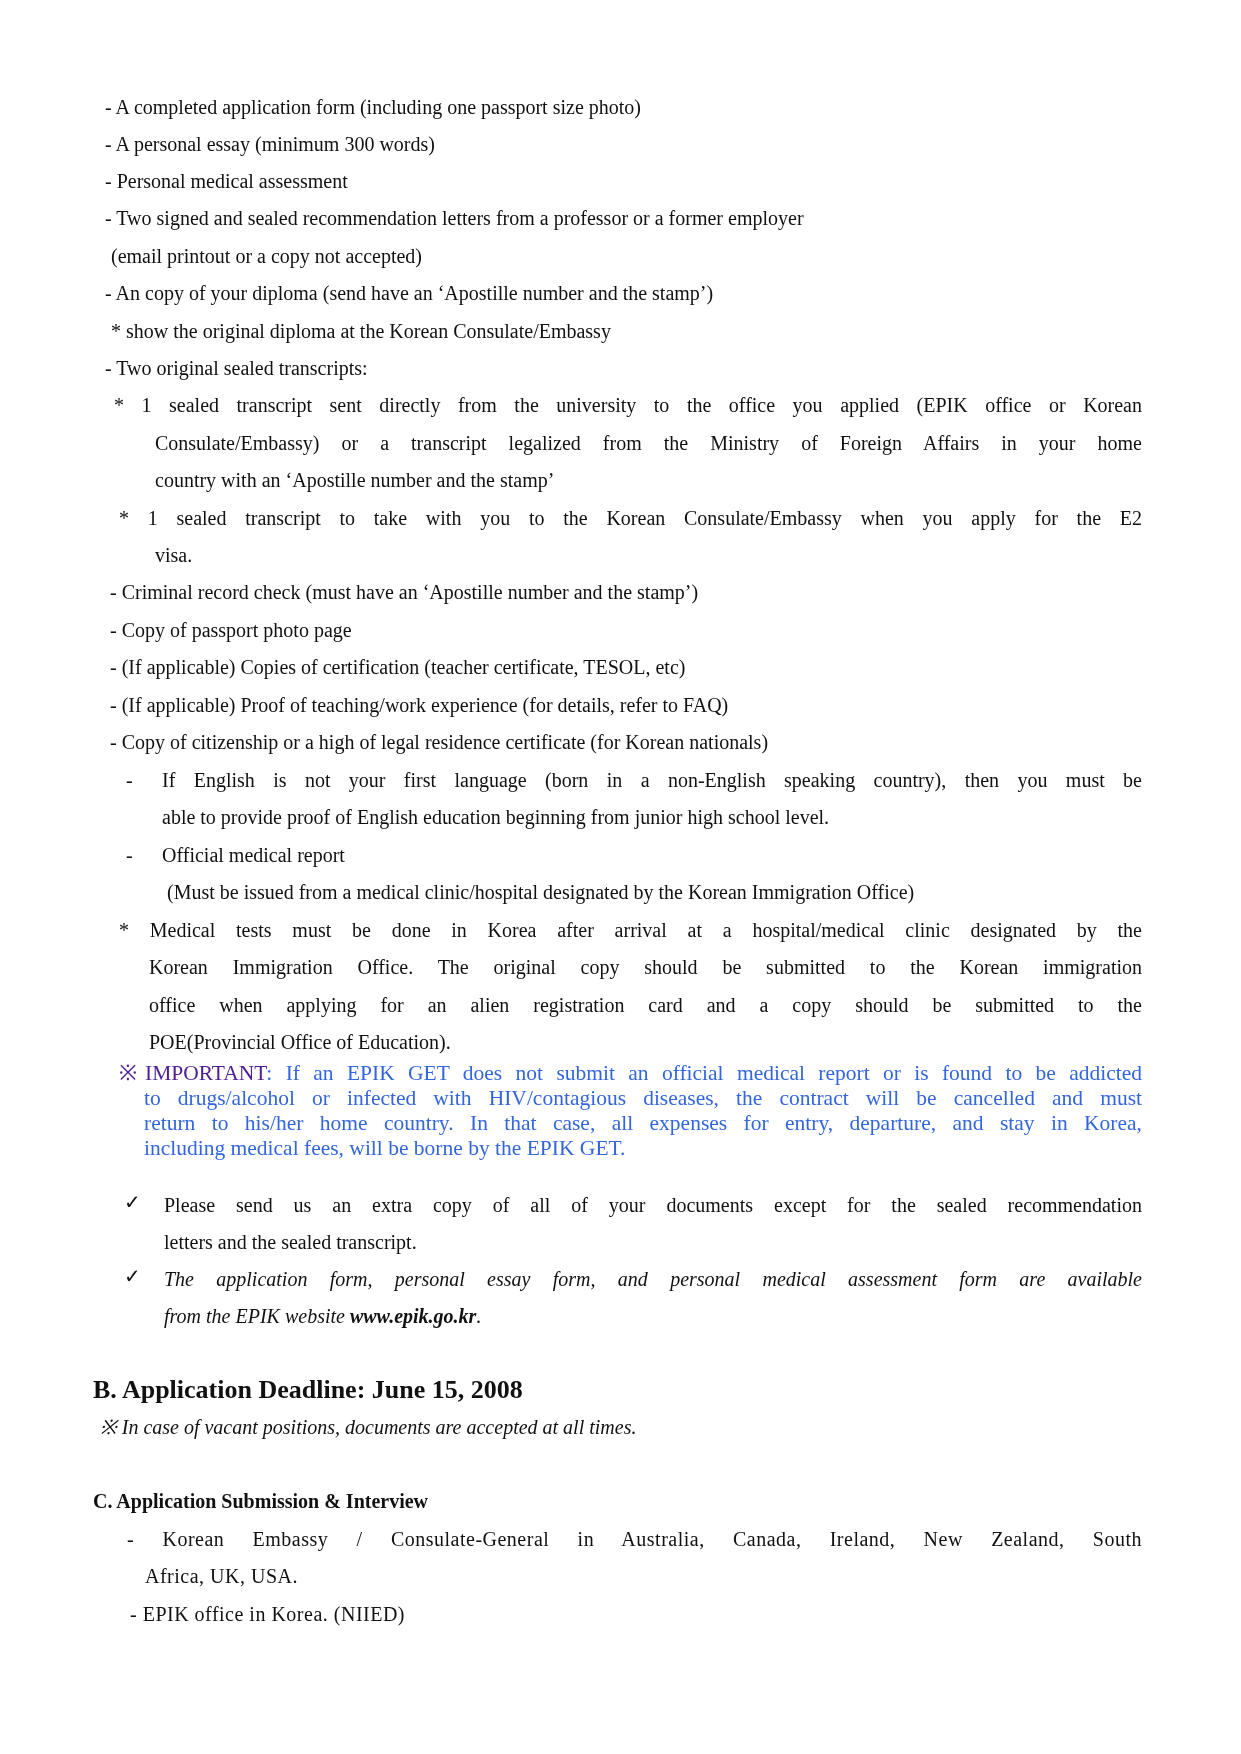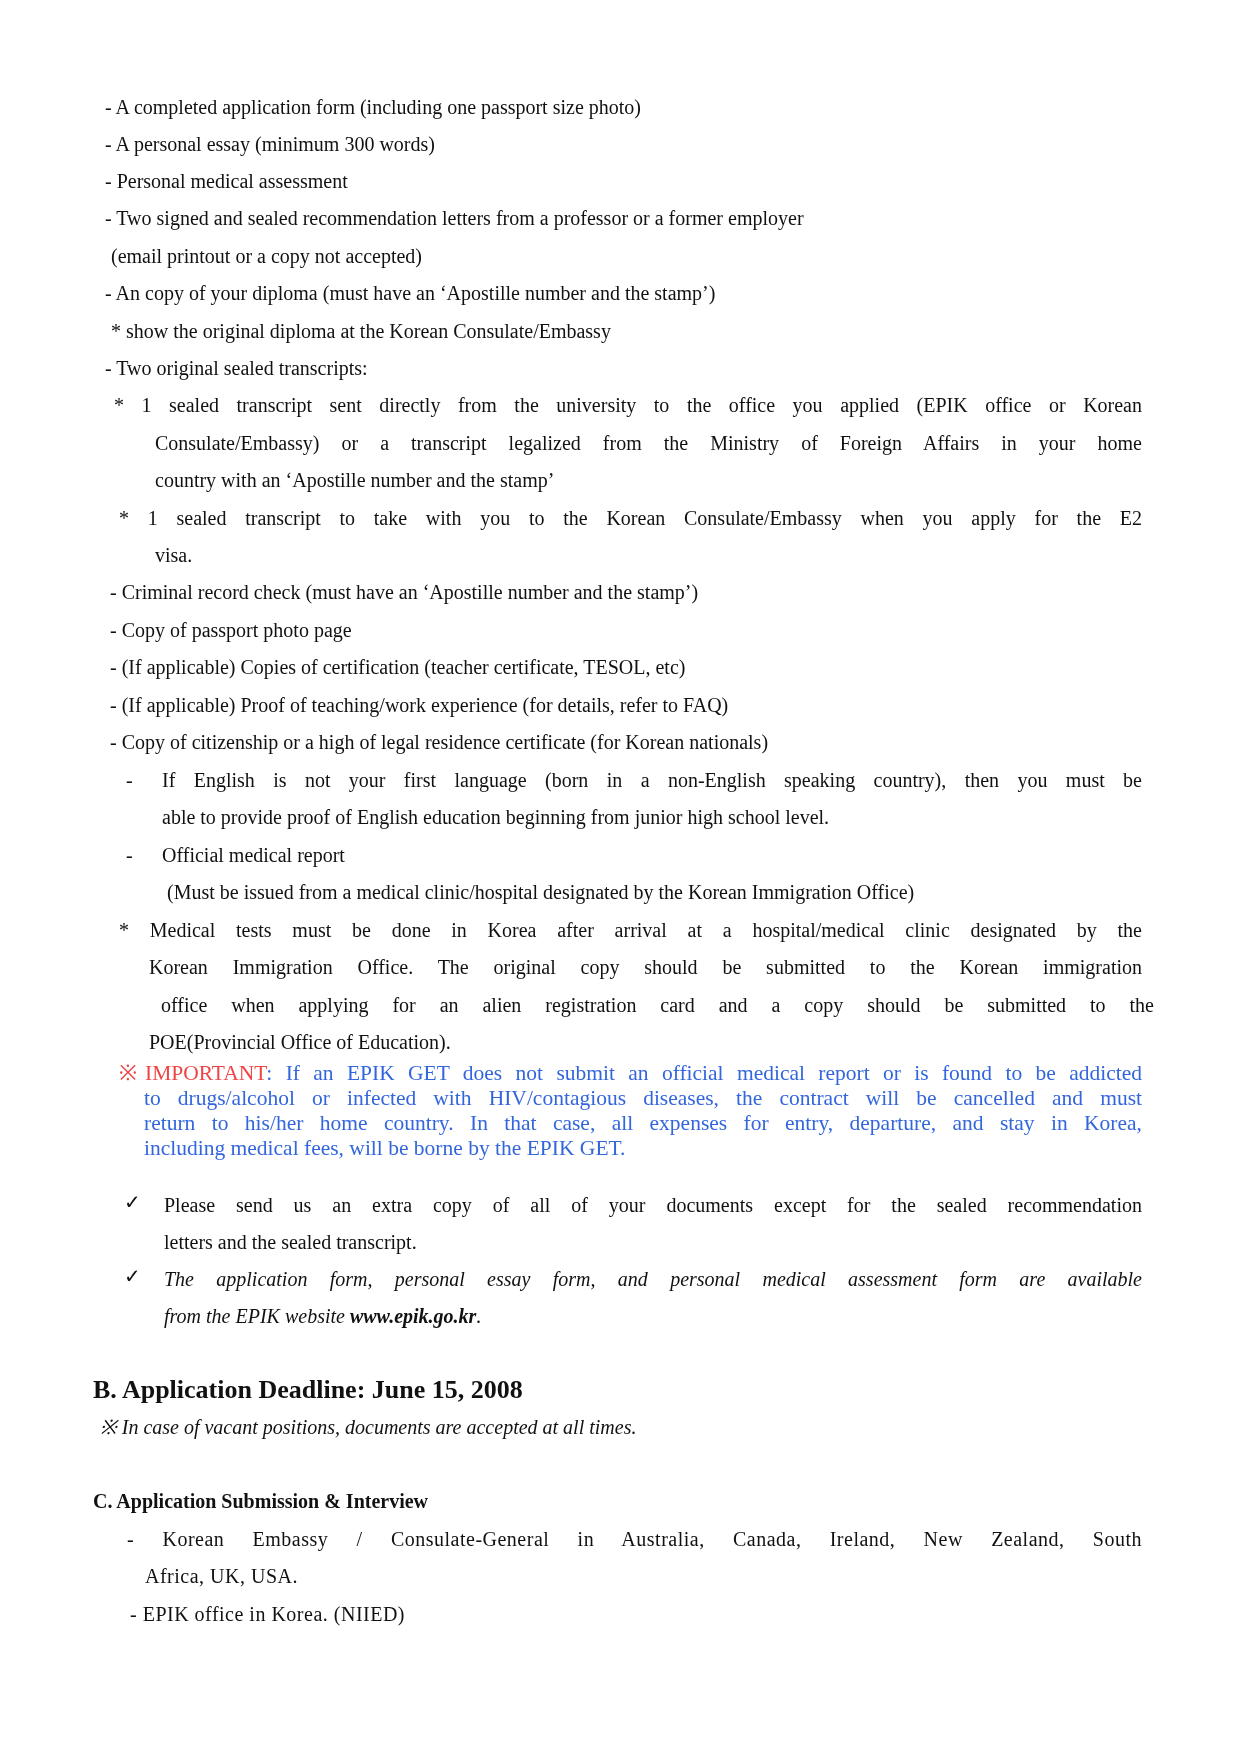--- a/index.html
+++ b/index.html
@@ -1,35 +1,35 @@
 <!DOCTYPE html>
 <html><head>
 <meta charset="utf-8">
 <style>
   html, body { margin: 0; padding: 0; background: #ffffff; }
   body { width: 1241px; height: 1754px; position: relative; overflow: hidden;
          font-family: "Liberation Serif", "DejaVu Serif", serif; color: #111111; }
   .ln { position: absolute; font-size: 20px; line-height: 24px; white-space: nowrap; }
   .just { white-space: normal; text-align: justify; text-align-last: justify; }
   .blue { color: #3366dd; }
-  .red { color: #ef4444; margin-top: 8px; }
+  .red { color: #4c1d95; margin-top: 8px; }
   .imp { font-size: 21.5px; line-height: 25px; }
   .bold { font-weight: bold; }
   .it { font-style: italic; }
   .check { position: absolute; font-family: "DejaVu Sans", sans-serif; font-size: 20px; }
 </style>
 </head>
 <body>
 
 <div class="ln" style="left:105px;top:95px">- A completed application form (including one passport size photo)</div>
 <div class="ln" style="left:105px;top:132px">- A personal essay (minimum 300 words)</div>
 <div class="ln" style="left:105px;top:169px">- Personal medical assessment</div>
 <div class="ln" style="left:105px;top:206px">- Two signed and sealed recommendation letters from a professor or a former employer</div>
 <div class="ln" style="left:111px;top:244px">(email printout or a copy not accepted)</div>
-<div class="ln" style="left:105px;top:281px">- An copy of your diploma (must have an ‘Apostille number and the stamp’)</div>
+<div class="ln" style="left:105px;top:281px">- An copy of your diploma (send have an ‘Apostille number and the stamp’)</div>
 <div class="ln" style="left:111px;top:319px">* show the original diploma at the Korean Consulate/Embassy</div>
 <div class="ln" style="left:105px;top:356px">- Two original sealed transcripts:</div>
 
 <div class="ln just" style="left:114px;top:393px;width:1028px">* 1 sealed transcript sent directly from the university to the office you applied (EPIK office or Korean</div>
 <div class="ln just" style="left:155px;top:431px;width:987px">Consulate/Embassy) or a transcript legalized from the Ministry of Foreign Affairs in your home</div>
 <div class="ln" style="left:155px;top:468px">country with an ‘Apostille number and the stamp’</div>
 <div class="ln just" style="left:119px;top:506px;width:1023px">* 1 sealed transcript to take with you to the Korean Consulate/Embassy when you apply for the E2</div>
 <div class="ln" style="left:155px;top:543px">visa.</div>
 
 <div class="ln" style="left:110px;top:580px">- Criminal record check (must have an ‘Apostille number and the stamp’)</div>
@@ -41,21 +41,21 @@
 <div class="ln" style="left:126px;top:768px">-</div>
 <div class="ln just" style="left:162px;top:768px;width:980px">If English is not your first language (born in a non-English speaking country), then you must be</div>
 <div class="ln" style="left:162px;top:805px">able to provide proof of English education beginning from junior high school level.</div>
 
 <div class="ln" style="left:126px;top:843px">-</div>
 <div class="ln" style="left:162px;top:843px">Official medical report</div>
 <div class="ln" style="left:167px;top:880px">(Must be issued from a medical clinic/hospital designated by the Korean Immigration Office)</div>
 
 <div class="ln just" style="left:119px;top:918px;width:1023px">* Medical tests must be done in Korea after arrival at a hospital/medical clinic designated by the</div>
 <div class="ln just" style="left:149px;top:955px;width:993px">Korean Immigration Office. The original copy should be submitted to the Korean immigration</div>
-<div class="ln just" style="left:161px;top:993px;width:993px">office when applying for an alien registration card and a copy should be submitted to the</div>
+<div class="ln just" style="left:149px;top:993px;width:993px">office when applying for an alien registration card and a copy should be submitted to the</div>
 <div class="ln" style="left:149px;top:1030px">POE(Provincial Office of Education).</div>
 
 <div class="ln imp just" style="left:119px;top:1061px;width:1023px"><span class="red">※IMPORTANT</span><span class="blue">: If an EPIK GET does not submit an official medical report or is found to be addicted</span></div>
 <div class="ln imp just blue" style="left:144px;top:1086px;width:998px">to drugs/alcohol or infected with HIV/contagious diseases, the contract will be cancelled and must</div>
 <div class="ln imp just blue" style="left:144px;top:1111px;width:998px">return to his/her home country. In that case, all expenses for entry, departure, and stay in Korea,</div>
 <div class="ln imp blue" style="left:144px;top:1136px">including medical fees, will be borne by the EPIK GET.</div>
 
 <span class="check" style="left:124px;top:1190px">✓</span>
 <div class="ln just" style="left:164px;top:1193px;width:978px">Please send us an extra copy of all of your documents except for the sealed recommendation</div>
 <div class="ln" style="left:164px;top:1230px">letters and the sealed transcript.</div>

